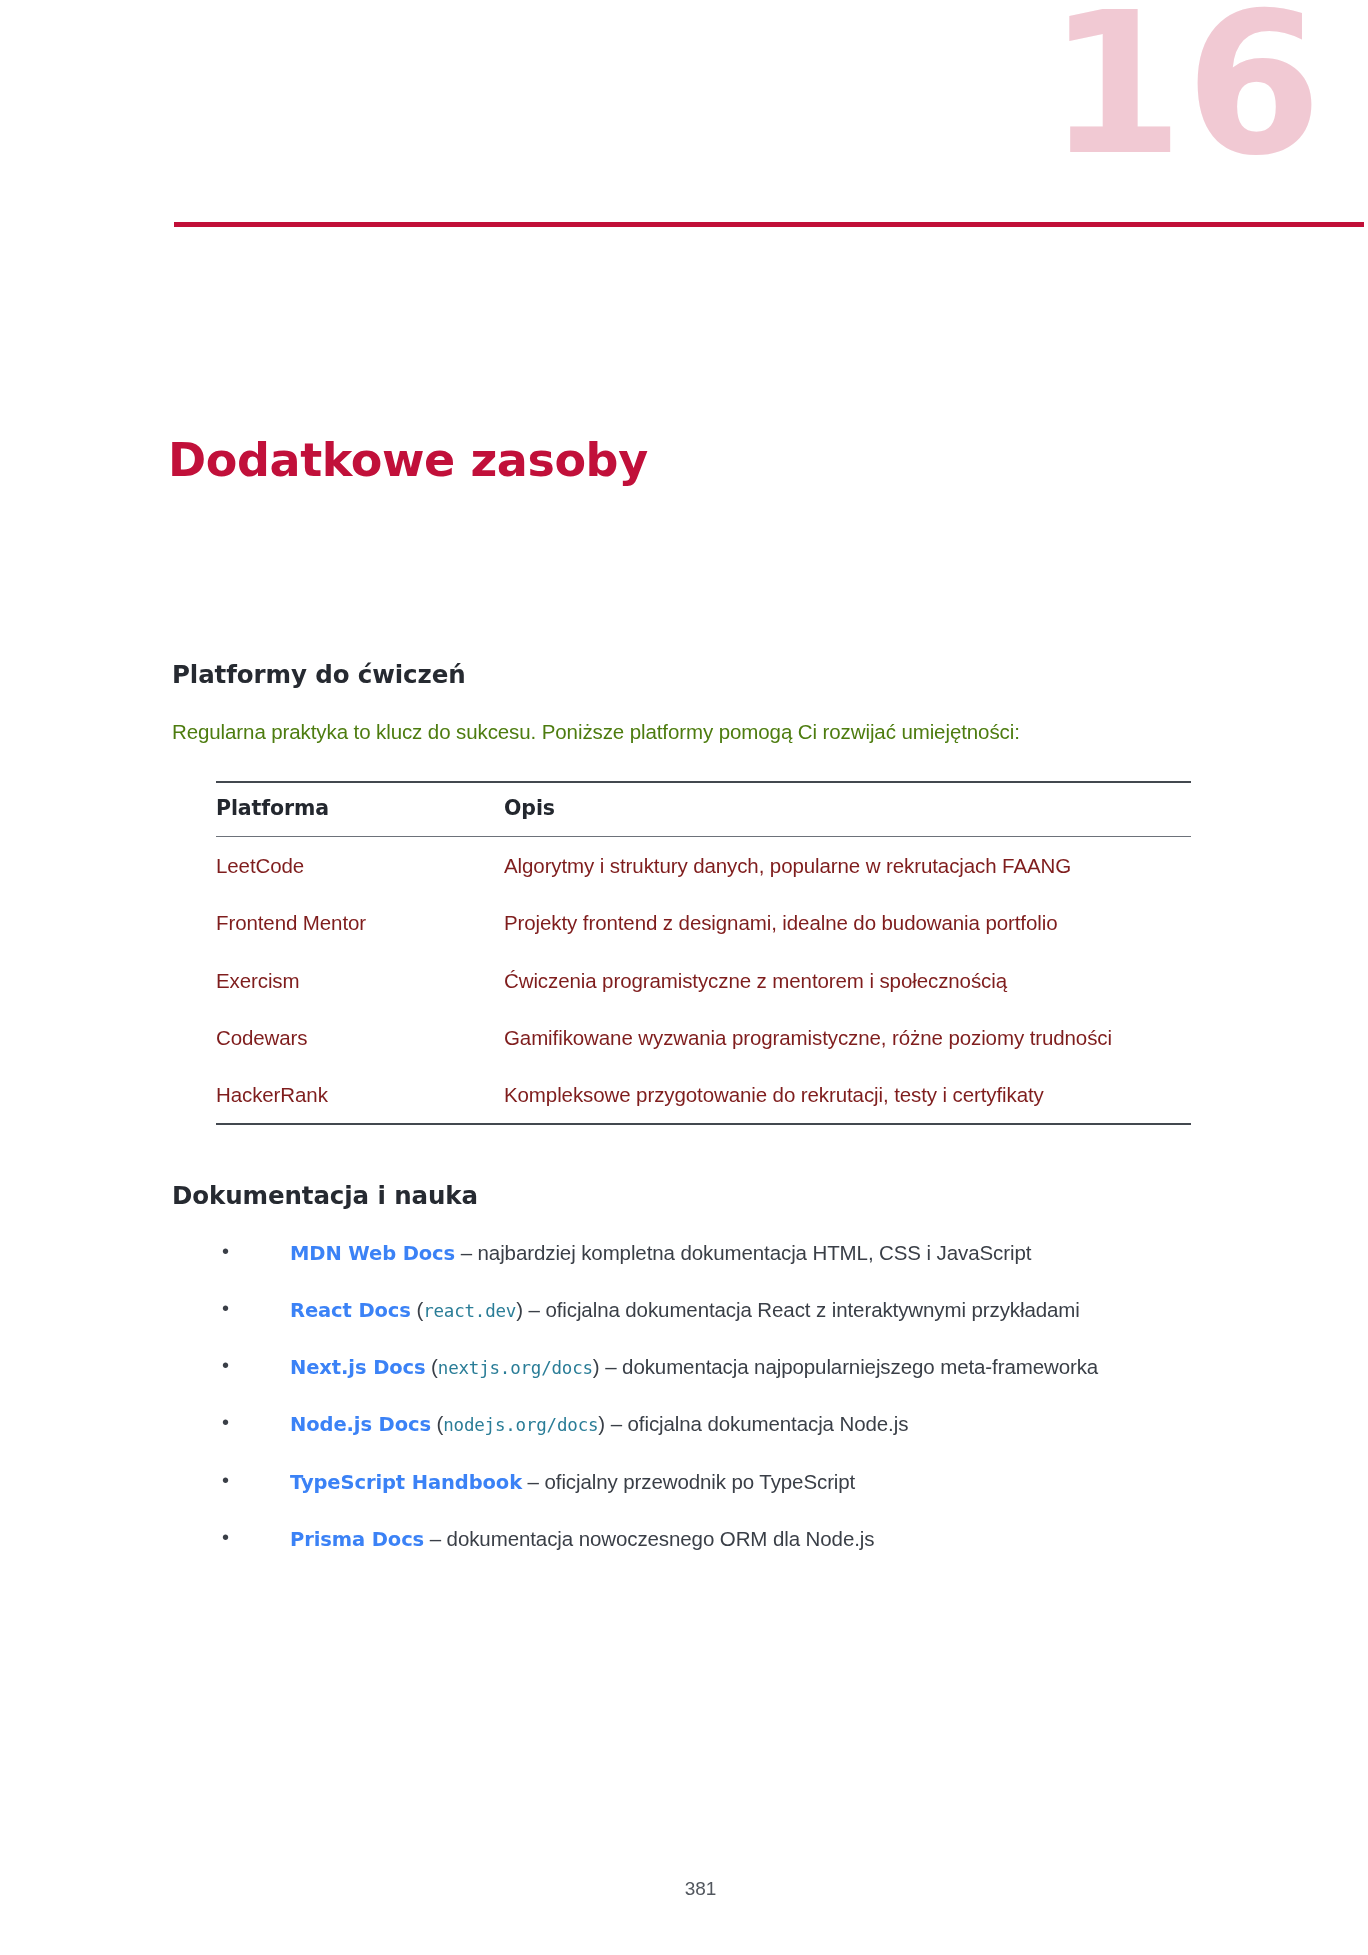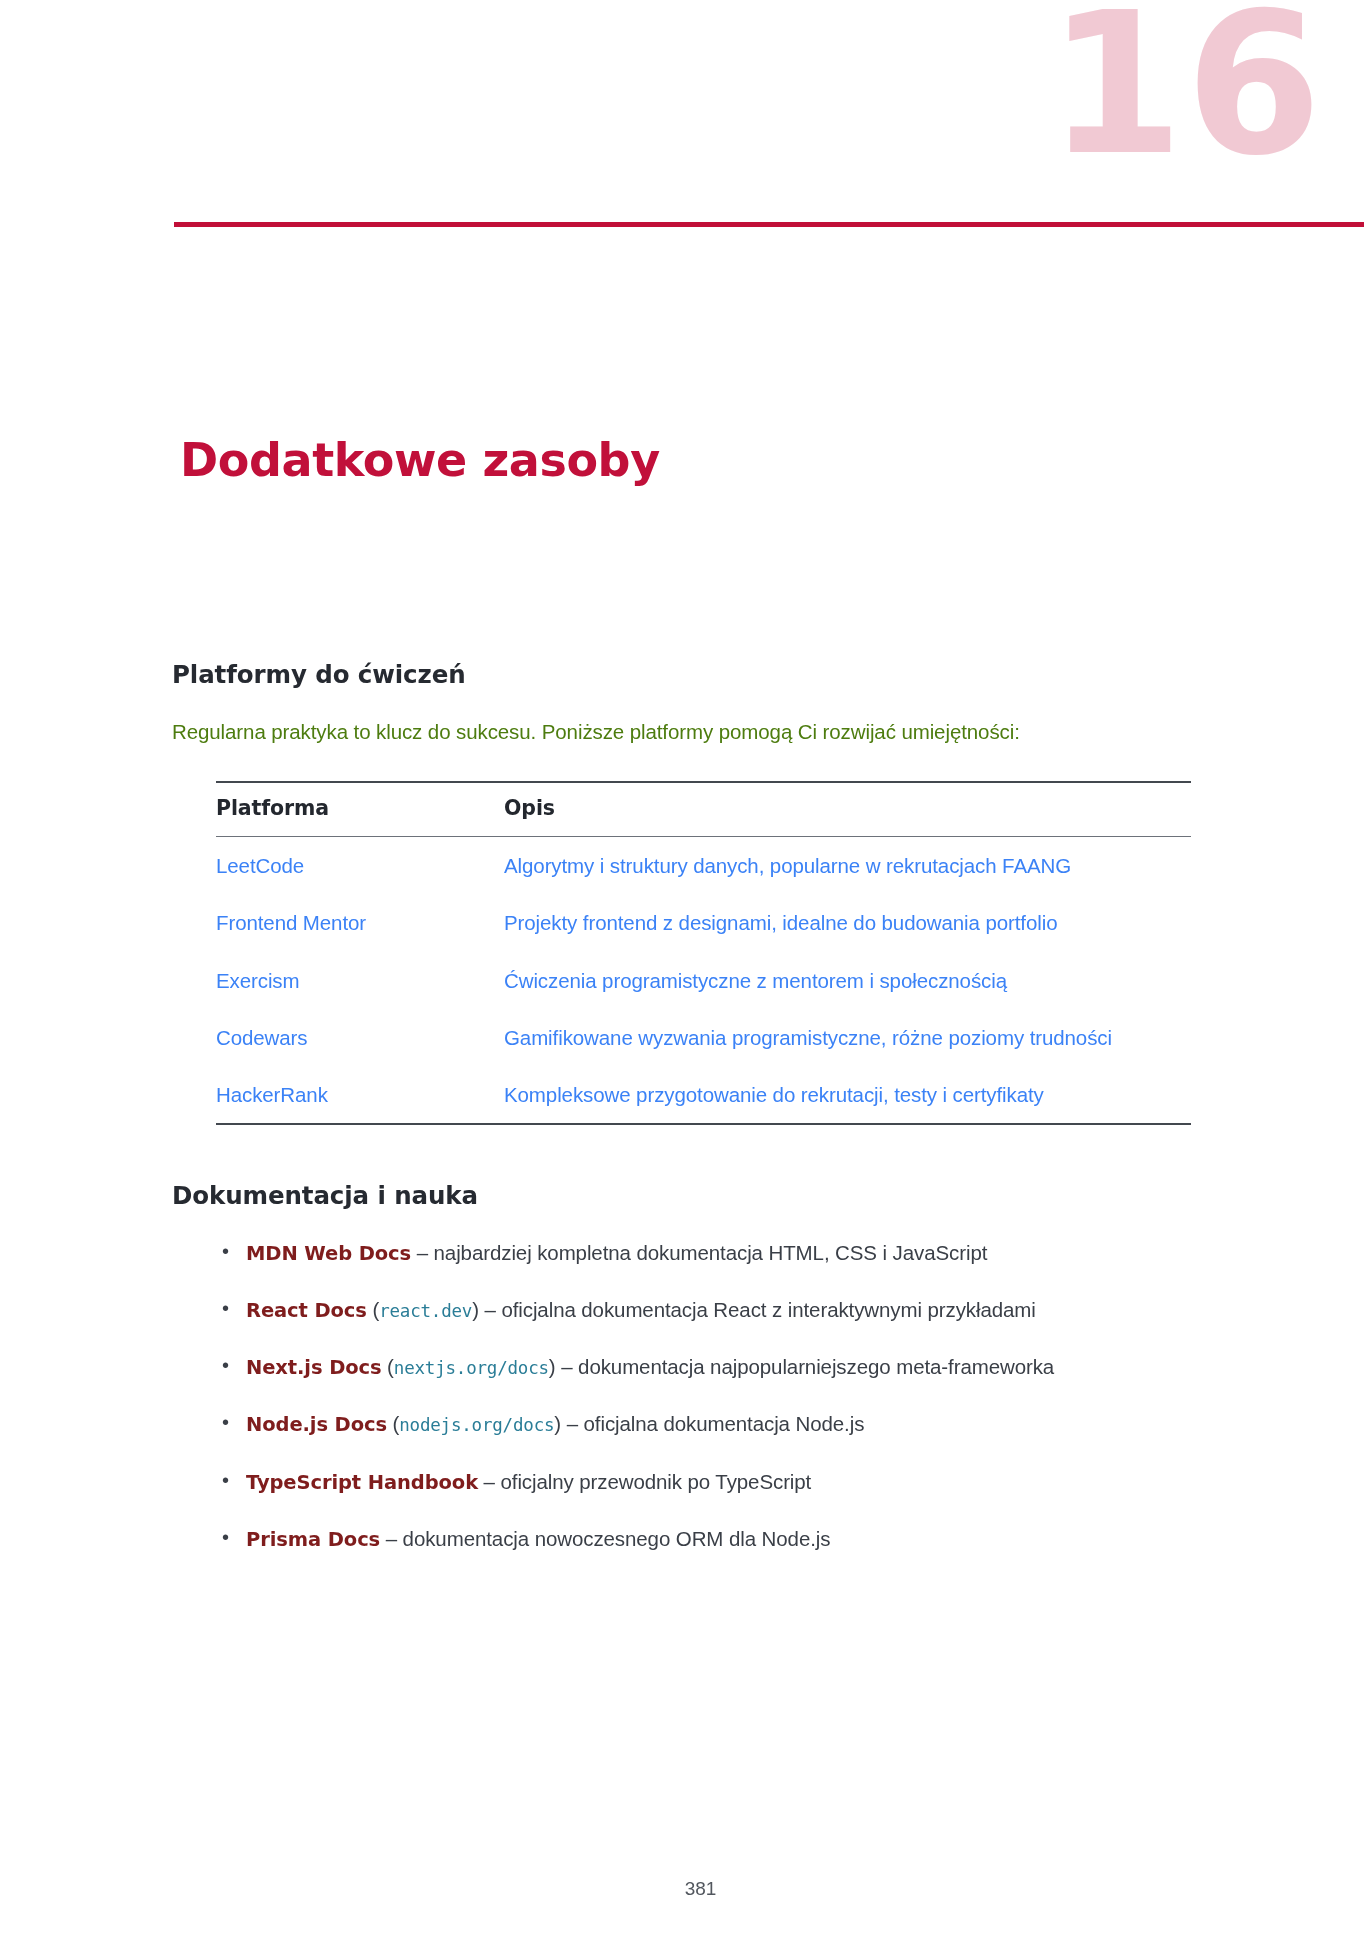--- a/index.html
+++ b/index.html
@@ -36,21 +36,21 @@
     left: 174px;
     top: 222px;
     width: 1190px;
     height: 5px;
     background: #c10f38;
   }
 
   
   .chapter-title {
     position: absolute;
-    left: 180px;
+    left: 168px;
     top: 404px;
     font-family: "DejaVu Sans", sans-serif;
     font-weight: 700;
     font-size: 46px;
     line-height: 1.12;
     letter-spacing: -0.4px;
     color: #c1103a;
   }
 
   
@@ -104,21 +104,21 @@
     border-top: 2.5px solid #43484f;
     border-bottom: 1.4px solid #6d727a;
   }
   table.doc-table tbody tr:last-child {
     border-bottom: 2.5px solid #43484f;
   }
   table.doc-table tbody td {
     font-family: "Liberation Sans", sans-serif;
     font-size: 20.5px;
     line-height: 1.42;
-    color: #3b82f6;
+    color: #7f1d1d;
     padding: 14px 0 14px 0;
     vertical-align: top;
     letter-spacing: -0.1px;
   }
   td.col-platform { width: 288px; padding-right: 12px; }
   td.col-desc     { text-align: justify; text-justify: inter-word; padding-right: 2px; }
   th.col-platform { width: 288px; }
 
   
   ul.doc-list {
@@ -141,21 +141,22 @@
     position: absolute;
     left: 6px;
     top: -1px;
     font-size: 20px;
     color: #3a3f47;
   }
   .li-term {
     font-family: "DejaVu Sans", sans-serif;
     font-weight: 700;
     font-size: 19.5px;
-    color: #7f1d1d;
+    color: #3b82f6;
+    margin-left: 44px;
   }
   code.inline-code {
     font-family: "DejaVu Sans Mono", monospace;
     font-size: 17.5px;
     color: #2a7d97;
     letter-spacing: -0.2px;
   }
 
   
   .page-number {

